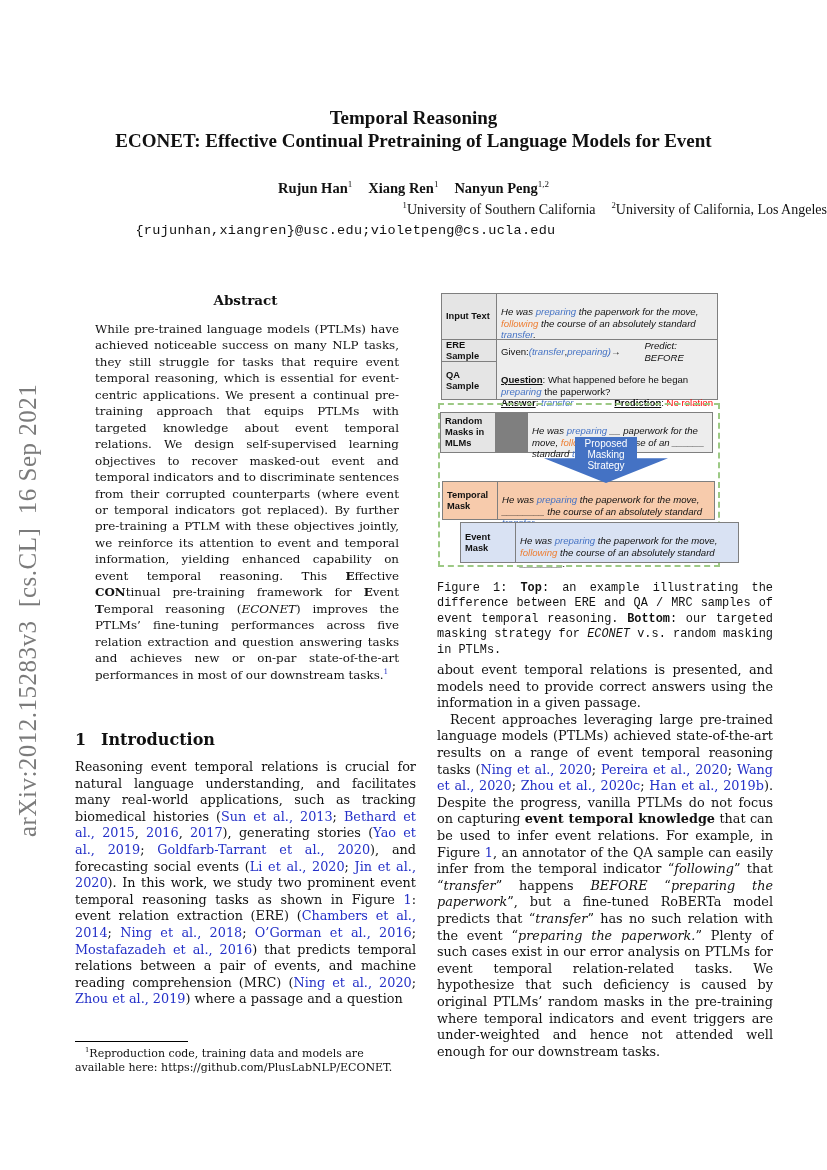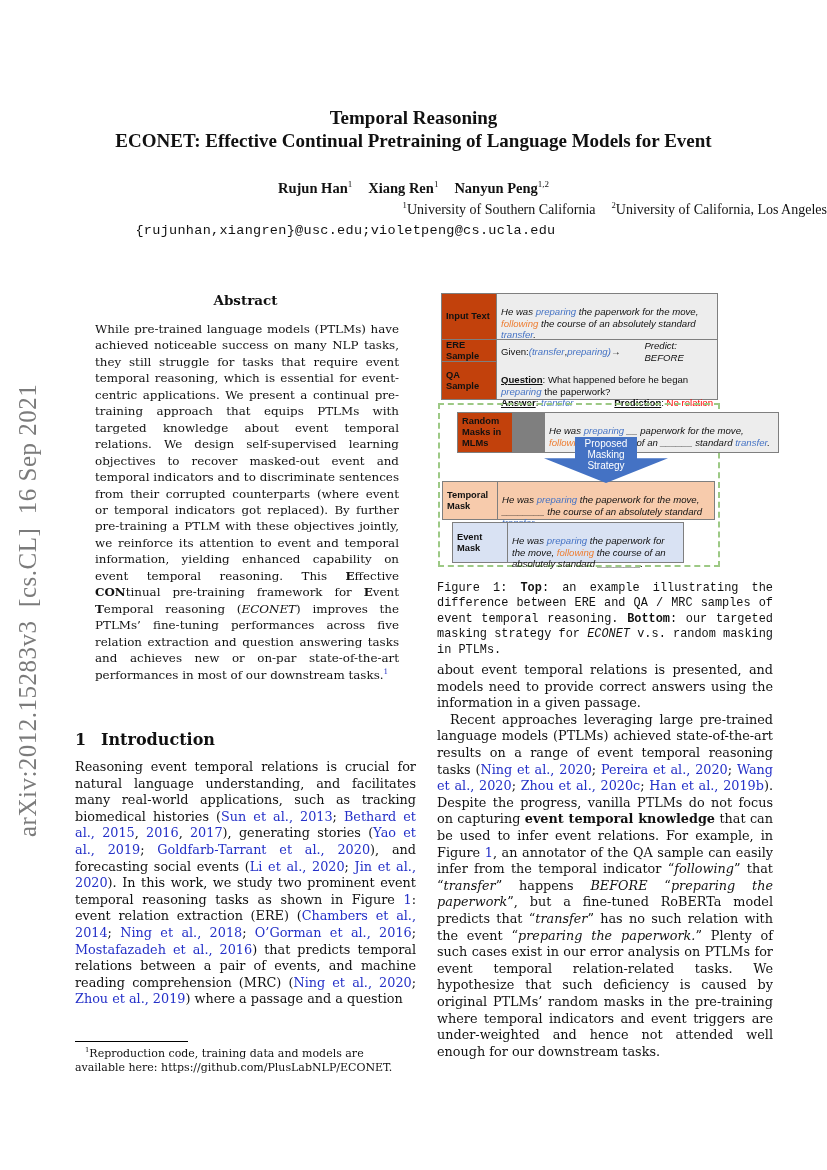--- a/index.html
+++ b/index.html
@@ -47,34 +47,34 @@
   .gap{display:inline-block; width:16px;}
   .sp{display:inline-block; width:26px;}
   
   .figure { position:relative; height:286px; }
   .ftable {
     position:absolute; display:grid; grid-template-columns:54px 1fr;
     background:#7f7f7f; gap:1px; border:1px solid #7f7f7f;
     font-family:"Liberation Sans", sans-serif;
   }
   .fcell { padding:12px 4px; font-size:9.6px; line-height:11.7px; }
-  .flabel { background:#c2410c; font-weight:bold; font-size:9.3px; line-height:10.8px;
+  .flabel { background:#e5e5e5; font-weight:bold; font-size:9.3px; line-height:10.8px;
     display:flex; align-items:center; padding:2px 2px 2px 4px; }
   .fgray { background:#EDEDED; }
   .fitalic { font-style:italic; }
   .fpeach { background:#F7CBAC; }
   .flblue { background:#D9E2F3; }
   .top-table { left:4px; top:5px; width:277px; grid-template-rows:45px 21px 37px; }
   .ere-cell { display:flex; align-items:center; }
   .qa-flex { display:flex; justify-content:space-between; }
   .dashed-box { position:absolute; left:1px; top:115px; width:282px; height:164px;
     border:2px dashed #9DC985; }
-  .random-table { left:17px; top:7px; width:322px; grid-template-rows:39px;gap:33px; }
+  .random-table { left:0; top:7px; width:273px; grid-template-rows:39px;gap:33px; }
   .temporal-table { left:2px; top:76px; width:273px; grid-template-rows:37px; }
-  .event-table { left:12px; top:117px; width:232px; grid-template-rows:39px; }
+  .event-table { left:20px; top:117px; width:279px; grid-template-rows:39px; }
   .mask-arrow {
     position:absolute; left:104px; top:32px; width:124px; height:46px; z-index:2;
     background:#4472C4; color:#fff; text-align:center;
     font-family:"Liberation Sans", sans-serif; font-size:10px; line-height:11px; padding-top:1px;
     clip-path:polygon(25% 0, 75% 0, 75% 46%, 100% 46%, 50% 100%, 0 46%, 25% 46%);
   }
   .caption { margin-top:7px; font-size:11.9px; line-height:15.4px; text-align:justify;font-family:Liberation Mono, monospace; }
   .rbody { font-size:12.8px; line-height:16.6px; text-align:justify; }
   .rbody.p1 { margin-top:4px; }
   .rbody.p2 { text-indent:13px; }

